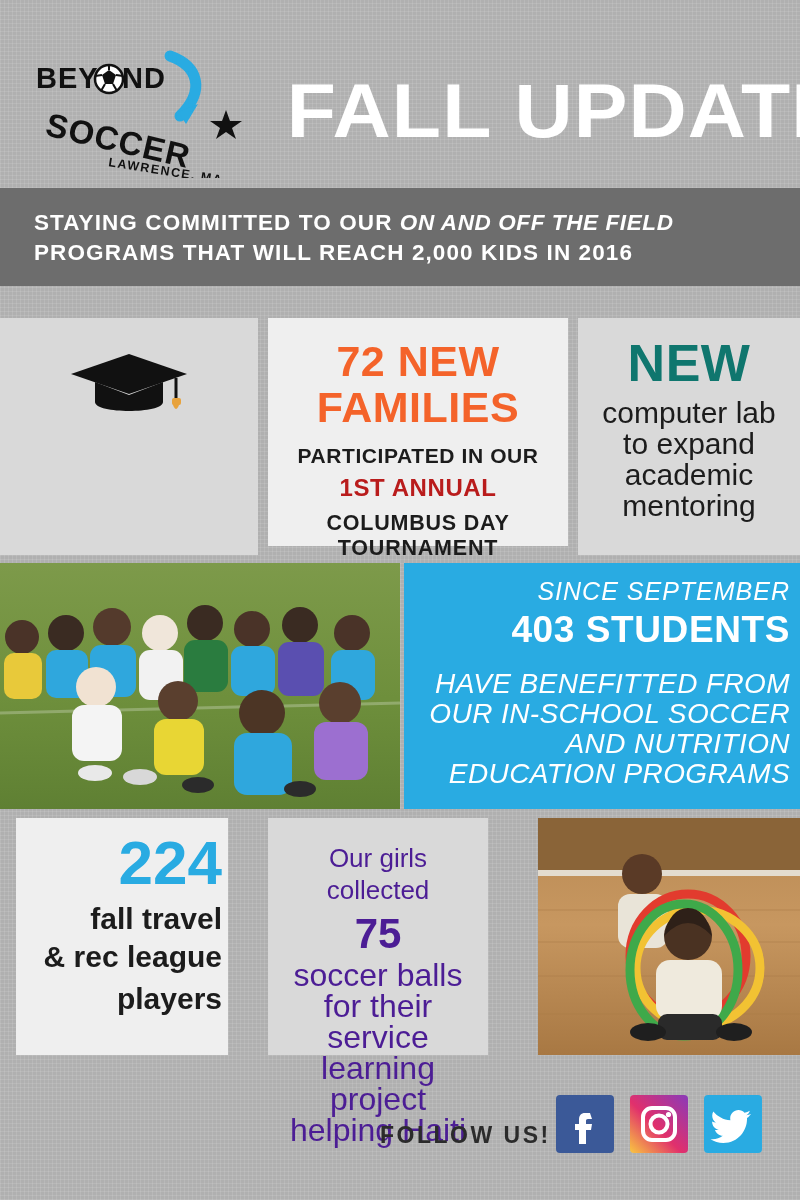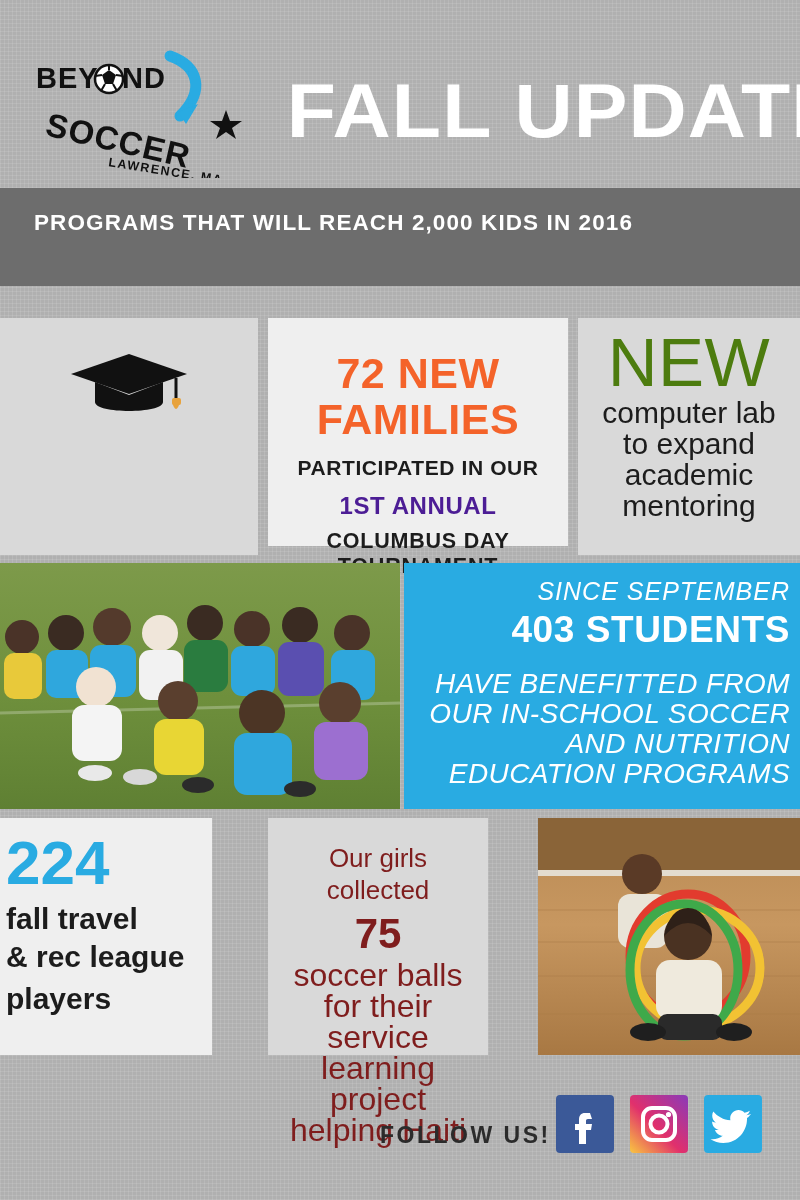--- a/index.html
+++ b/index.html
@@ -72,63 +72,63 @@
     font-weight: bold;
     line-height: 26px;
     color: #1c1c1c;
     letter-spacing: 0.2px;
   }
   .cap-wrap { margin-top: 14px; display: flex; justify-content: center; }
 
   .card-families {
     position: absolute; left: 268px; top: 318px; width: 300px; height: 228px;
     background: #efefef;
-    padding: 32px 8px 0 8px;
+    padding: 20px 8px 0 8px;
     text-align: center;
   }
   .fam-big {
     color: #f4632a;
     font-weight: bold;
     font-size: 43px;
     line-height: 46px;
     letter-spacing: 0.5px;
   }
   .fam-sub {
     margin-top: 14px;
     font-weight: bold;
     font-size: 21px;
     line-height: 24px;
     letter-spacing: 0.6px;
     color: #1c1c1c;
   }
   .fam-annual {
-    margin-top: 12px;
-    color: #4c1d95;
+    margin-top: 6px;
+    color: #b91c1c;
     font-weight: bold;
     font-size: 24px;
     letter-spacing: 0.6px;
   }
   .fam-tourn {
     margin-top: 9px;
     font-weight: bold;
     font-size: 21.5px;
     letter-spacing: 0.8px;
     color: #1c1c1c;
   }
 
   .card-new {
     position: absolute; left: 578px; top: 318px; width: 222px; height: 237px;
     background: #d9d9d9;
     padding: 16px 10px 0 10px;
     text-align: center;
   }
   .new-big {
-    color: #4d7c0f;
-    font-weight: normal;
-    font-size: 69px;
+    color: #0f766e;
+    font-weight: bold;
+    font-size: 52px;
     line-height: 58px;
     letter-spacing: 0.5px;
   }
   .new-txt {
     margin-top: 5px;
     font-size: 30px;
     line-height: 31px;
     color: #1c1c1c;
   }
 
@@ -159,45 +159,45 @@
   .stu-body {
     margin-top: 18px;
     font-style: italic;
     font-size: 28px;
     line-height: 30px;
     letter-spacing: 0.4px;
   }
 
   
   .card-224 {
-    position: absolute; left: 0; top: 818px; width: 212px; height: 237px;
+    position: absolute; left: 16px; top: 818px; width: 212px; height: 237px;
     background: #efefef;
     padding: 14px 6px 0 6px;
-    text-align: left;
+    text-align: right;
   }
   .n224 {
     color: #29abe2;
     font-weight: bold;
     font-size: 62px;
     line-height: 62px;
   }
   .n224-txt {
     margin-top: 6px;
     font-weight: bold;
     font-size: 30px;
     line-height: 38px;
     color: #1c1c1c;
   }
 
   .card-balls {
     position: absolute; left: 268px; top: 818px; width: 220px; height: 237px;
     background: #d9d9d9;
     padding: 24px 12px 0 12px;
     text-align: center;
-    color: #7f1d1d;
+    color: #4c1d95;
   }
   .balls-top { font-size: 26px; line-height: 32px; }
   .balls-num { font-size: 42px; font-weight: bold; line-height: 48px; margin: 4px 0 2px; }
   .balls-body { font-size: 32px; line-height: 31px; }
 
   .photo-hoops {
     position: absolute; left: 538px; top: 818px; width: 262px; height: 237px;
     overflow: hidden;
     background: #8a5a33;
   }
@@ -242,20 +242,23 @@
         <polygon points="196,72 200,83 212,83 202,90 206,101 196,94 186,101 190,90 180,83 192,83" fill="#111"></polygon>
 
         <text x="78" y="128" font-family="Liberation Sans, sans-serif" font-size="12.5" font-weight="bold" fill="#111" letter-spacing="1.5" transform="rotate(9 78 128)">LAWRENCE, MA</text>
       </svg>
     </div>
 
     <div class="fall-title">FALL UPDATE</div>
   </div>
 
   <div class="banner">
+    <div class="banner-line">
+      <span>STAYING COMMITTED TO OUR </span><span class="banner-em">ON AND OFF THE FIELD</span>
+    </div>
     <div class="banner-line">PROGRAMS THAT WILL REACH 2,000 KIDS IN 2016</div>
   </div>
 
   <div class="card-grad">
     <div class="cap-wrap">
       <svg width="120" height="74" viewBox="0 0 120 74" aria-hidden="true">
         <polygon points="60,6 118,26 60,46 2,26" fill="#111111"></polygon>
         <path d="M26 34 L26 54 C26 66 94 66 94 54 L94 34 L60 47 Z" fill="#111111"></path>
         <line x1="107" y1="30" x2="107" y2="54" stroke="#111111" stroke-width="3"></line>
         <path d="M103 54 q4 14 8 0 z" fill="#e8a33d"></path>

